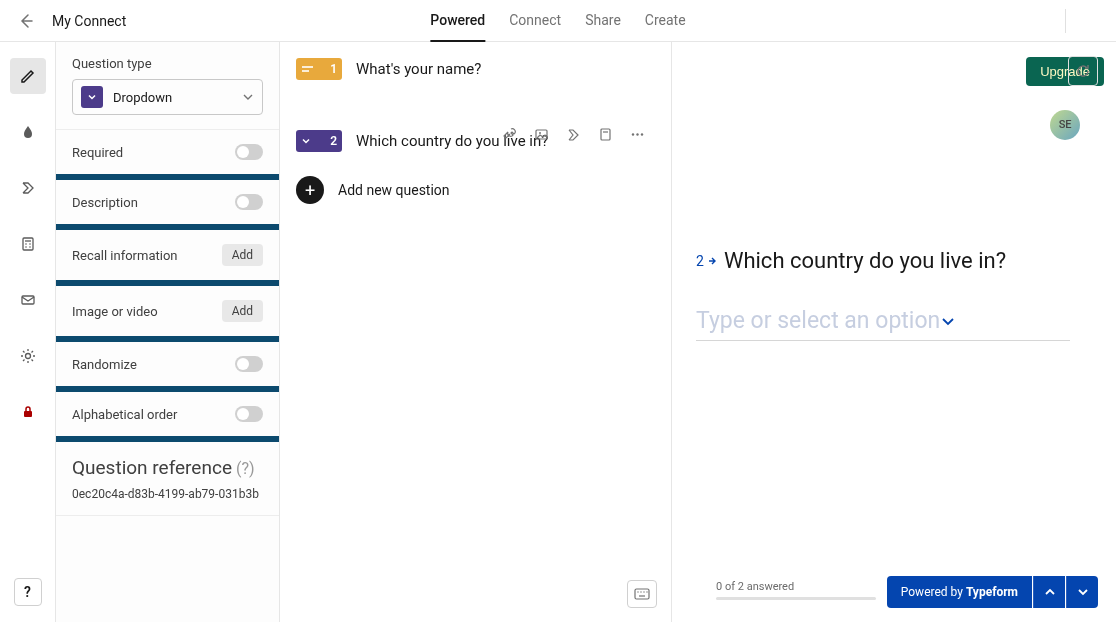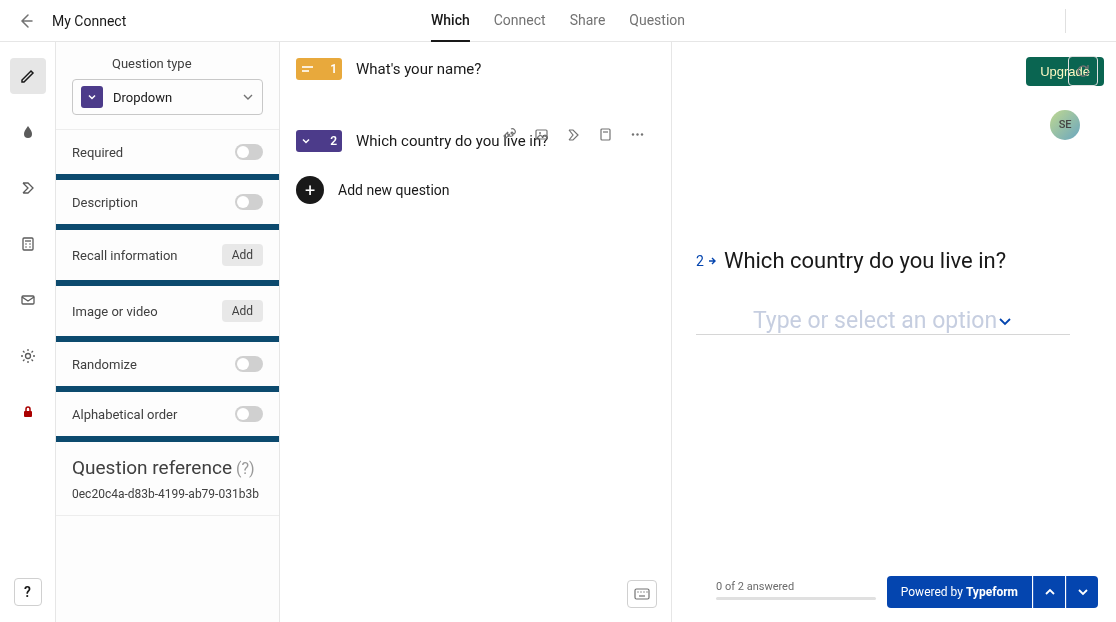--- a/index.html
+++ b/index.html
@@ -26,21 +26,21 @@
     .rail-icon.locked { color: #a00; }
     .help-btn { position: absolute; bottom: 16px; width: 28px; height: 28px; border: 1px solid #d0d0d0; border-radius: 4px; display: flex; align-items: center; justify-content: center; cursor: pointer; font-weight: 600; font-size: 14px; }
     
     .sidebar { width: 224px; border-right: 1px solid #e6e6e6; background: #fdfdfd; overflow-y: auto; }
     .sidebar-header { padding: 14px 14px 14px 16px; display: flex; align-items: flex-start; justify-content: space-between; border-bottom: 1px solid #e6e6e6; }
     .sidebar-title { font-size: 12px; font-weight: 700; letter-spacing: 0.5px; color: #191919; line-height: 1.4; }
     .sidebar-header-actions { display: flex; gap: 6px; color: #737373; }
     .sh-icon { cursor: pointer; width: 16px; height: 16px; display: flex; align-items: center; justify-content: center; }
     
     .setting-block { padding: 14px 16px; border-bottom: 1px solid #ededed; }
-    .setting-label { font-size: 13px; color: #404040; margin-bottom: 8px; margin-left: 40px; }
+    .setting-label { font-size: 13px; color: #404040; margin-bottom: 8px; }
     .setting-row { display: flex; align-items: center; justify-content: space-between; padding: 14px 16px; border-bottom: 6px solid #0c4a6e; }
     .setting-row .label { font-size: 13px; color: #404040; }
     .type-select { display: flex; align-items: center; border: 1px solid #c8c8c8; border-radius: 4px; height: 36px; padding: 0 8px; cursor: pointer; }
     .type-icon { width: 22px; height: 22px; background: #4c3b8a; border-radius: 3px; display: flex; align-items: center; justify-content: center; margin-right: 10px; }
     .type-text { font-size: 13px; color: #191919; flex: 1; }
     .chev { color: #737373; }
     
     .toggle { width: 28px; height: 16px; background: #d0d0d0; border-radius: 8px; position: relative; cursor: pointer; }
     .toggle::after { content: ''; position: absolute; width: 12px; height: 12px; background: #fff; border-radius: 50%; top: 2px; left: 2px; }
     .add-pill { padding: 4px 10px; background: #e8e8e8; border-radius: 4px; font-size: 12px; color: #404040; cursor: pointer; }
@@ -70,21 +70,21 @@
     .add-text { font-size: 14px; color: #191919; }
     
     .keyboard-btn { position: absolute; bottom: 14px; right: 14px; width: 30px; height: 28px; border: 1px solid #d0d0d0; border-radius: 4px; display: flex; align-items: center; justify-content: center; cursor: pointer; color: #737373; }
     
     .preview { flex: 1; position: relative; padding: 16px 20px; }
     .refresh-btn { position: absolute; top: 14px; right: 18px; width: 30px; height: 30px; border: 1px solid #e0e0e0; border-radius: 4px; display: flex; align-items: center; justify-content: center; cursor: pointer; color: #737373; }
     .preview-body { margin-top: 190px; padding-left: 4px; }
     .pv-qnum { color: #0445af; font-size: 14px; display: inline-flex; align-items: center; gap: 2px; }
     .pv-title { font-size: 22px; color: #191919; margin-left: 6px; }
     .pv-title-row { display: flex; align-items: center; }
-    .pv-input-row { margin-top: 34px; display: flex; align-items: center; justify-content: center; border-bottom: 1px solid #d6d6d6; width: 374px; }
+    .pv-input-row { margin-top: 34px; display: flex; align-items: center; justify-content: flex-start; border-bottom: 1px solid #d6d6d6; padding-bottom: 6px; width: 374px; }
     .pv-placeholder { color: #c6cee0; font-size: 23px; }
     .pv-chev { color: #0445af; }
     
     .preview-footer { position: absolute; bottom: 14px; right: 18px; display: flex; gap: 1px; margin-left: 38px; }
     .progress-wrap { position: absolute; bottom: 22px; left: 44px; }
     .progress-label { font-size: 11px; color: #6b6b6b; }
     .progress-bar { width: 160px; height: 3px; background: #e0e0e0; margin-top: 4px; border-radius: 2px;}
     .powered-btn { background: #0445af; color: #fff; font-size: 12px; padding: 9px 14px; border-radius: 4px 0 0 4px; cursor: pointer; }
     .powered-btn b { font-weight: 700; }
     .nav-btn { background: #0445af; color: #fff; width: 32px; display: flex; align-items: center; justify-content: center; cursor: pointer; }
@@ -97,24 +97,24 @@
 <body>
 
 <div class="header">
   <div class="back-btn">
     <svg width="16" height="16" viewBox="0 0 16 16">
         <path d="M10 2 L4 8 L10 14 M4 8 H14" stroke="currentColor" stroke-width="1.5" fill="none" stroke-linecap="round"></path>
       </svg>
   </div>
   <div class="survey-title">My Connect</div>
   <div class="nav-tabs">
-    <div class="nav-tab active">Which</div>
+    <div class="nav-tab active">Powered</div>
     <div class="nav-tab">Connect</div>
     <div class="nav-tab">Share</div>
-    <div class="nav-tab">Question</div>
+    <div class="nav-tab">Create</div>
   </div>
   <div class="header-right">
     <div class="preview-btn">
       <svg width="18" height="18" viewBox="0 0 18 18">
           <ellipse cx="9" cy="9" rx="7" ry="4" stroke="#191919" stroke-width="1.4" fill="none"></ellipse>
           <circle cx="9" cy="9" r="2" fill="#191919"></circle>
         </svg>
     </div>
     <button class="publish-btn">Publish</button>
     <div class="header-divider"></div>

